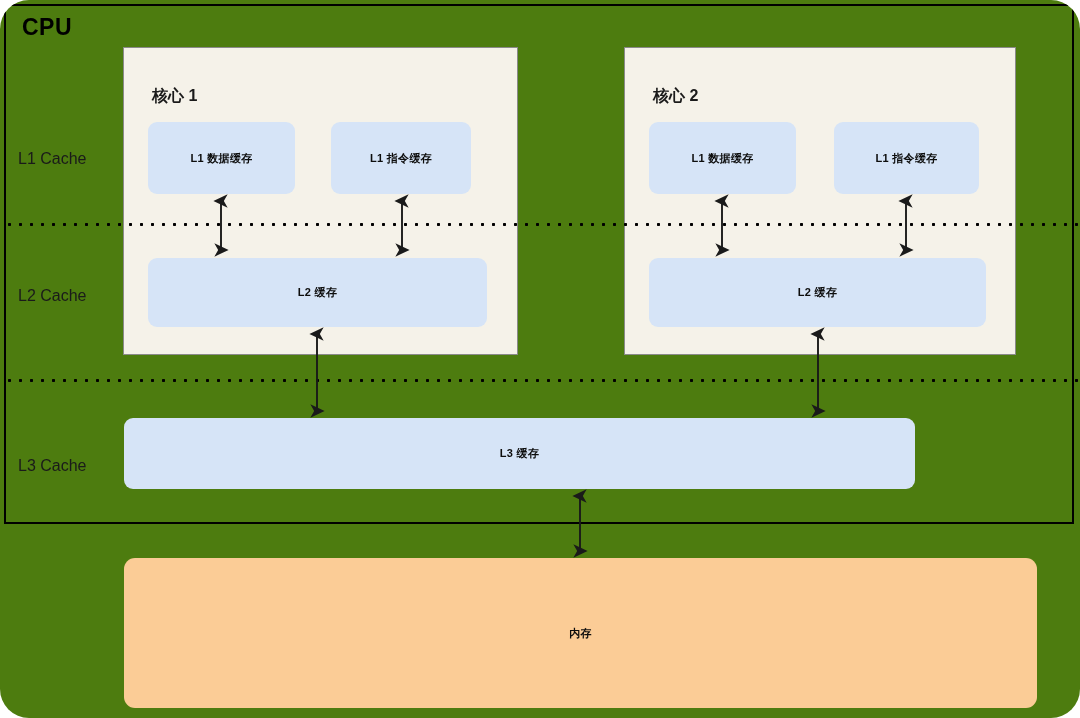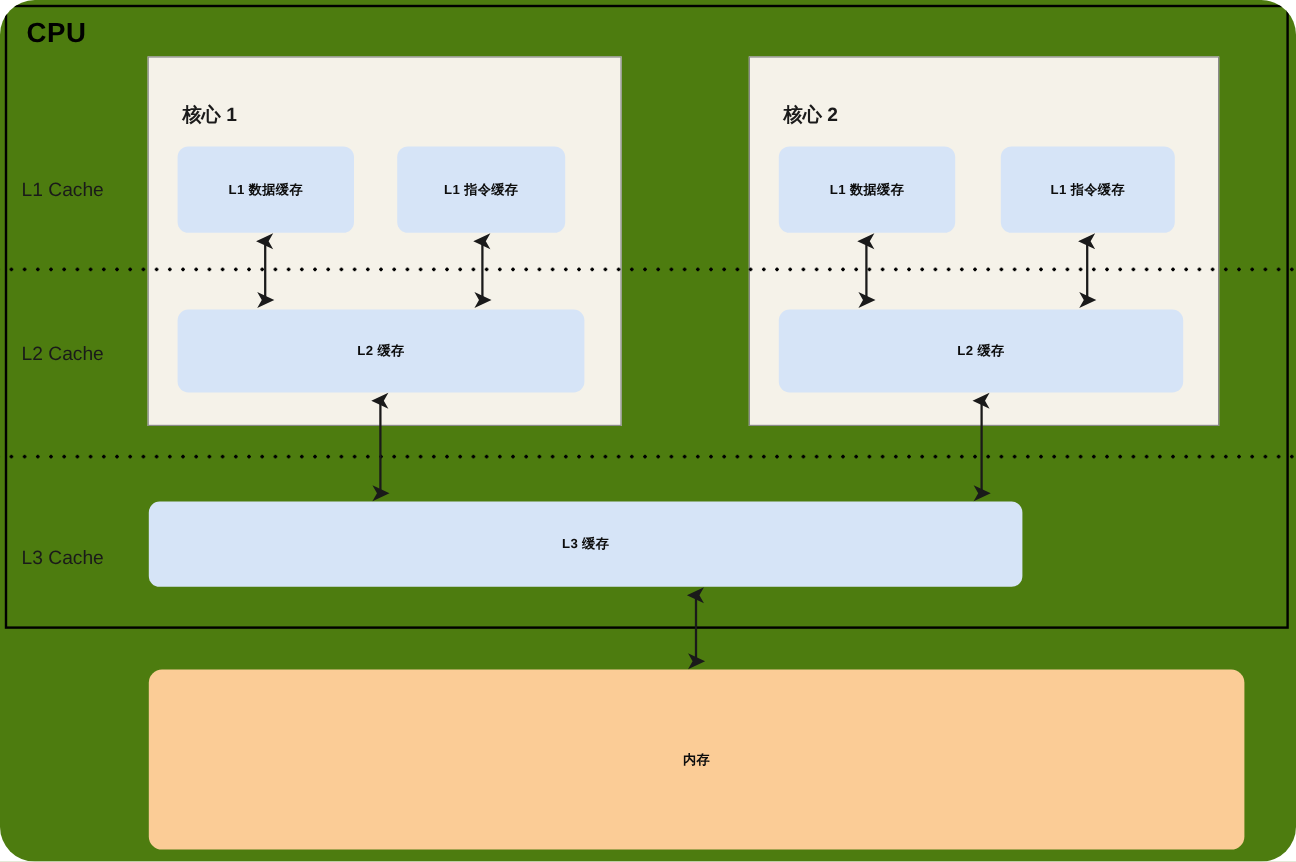--- a/index.html
+++ b/index.html
@@ -145,21 +145,21 @@
   <div class="cache-box" style="left:649px; top:122px; width:147px; height:72px;">
     <span class="cache-label">L1 数据缓存</span>
   </div>
   <div class="cache-box" style="left:834px; top:122px; width:145px; height:72px;">
     <span class="cache-label">L1 指令缓存</span>
   </div>
   <div class="cache-box" style="left:649px; top:258px; width:337px; height:69px;">
     <span class="cache-label">L2 缓存</span>
   </div>
 
-  <div class="cache-box" style="left:124px; top:418px; width:728px; height:71px;">
+  <div class="cache-box" style="left:124px; top:418px; width:791px; height:71px;">
     <span class="cache-label">L3 缓存</span>
   </div>
 
   <div class="mem-box" style="left:124px; top:558px; width:913px; height:150px;">
     <span class="cache-label">内存</span>
   </div>
 
   <div class="dotted-sep" style="top:223px;"></div>
   <div class="dotted-sep" style="top:379px;"></div>
 

